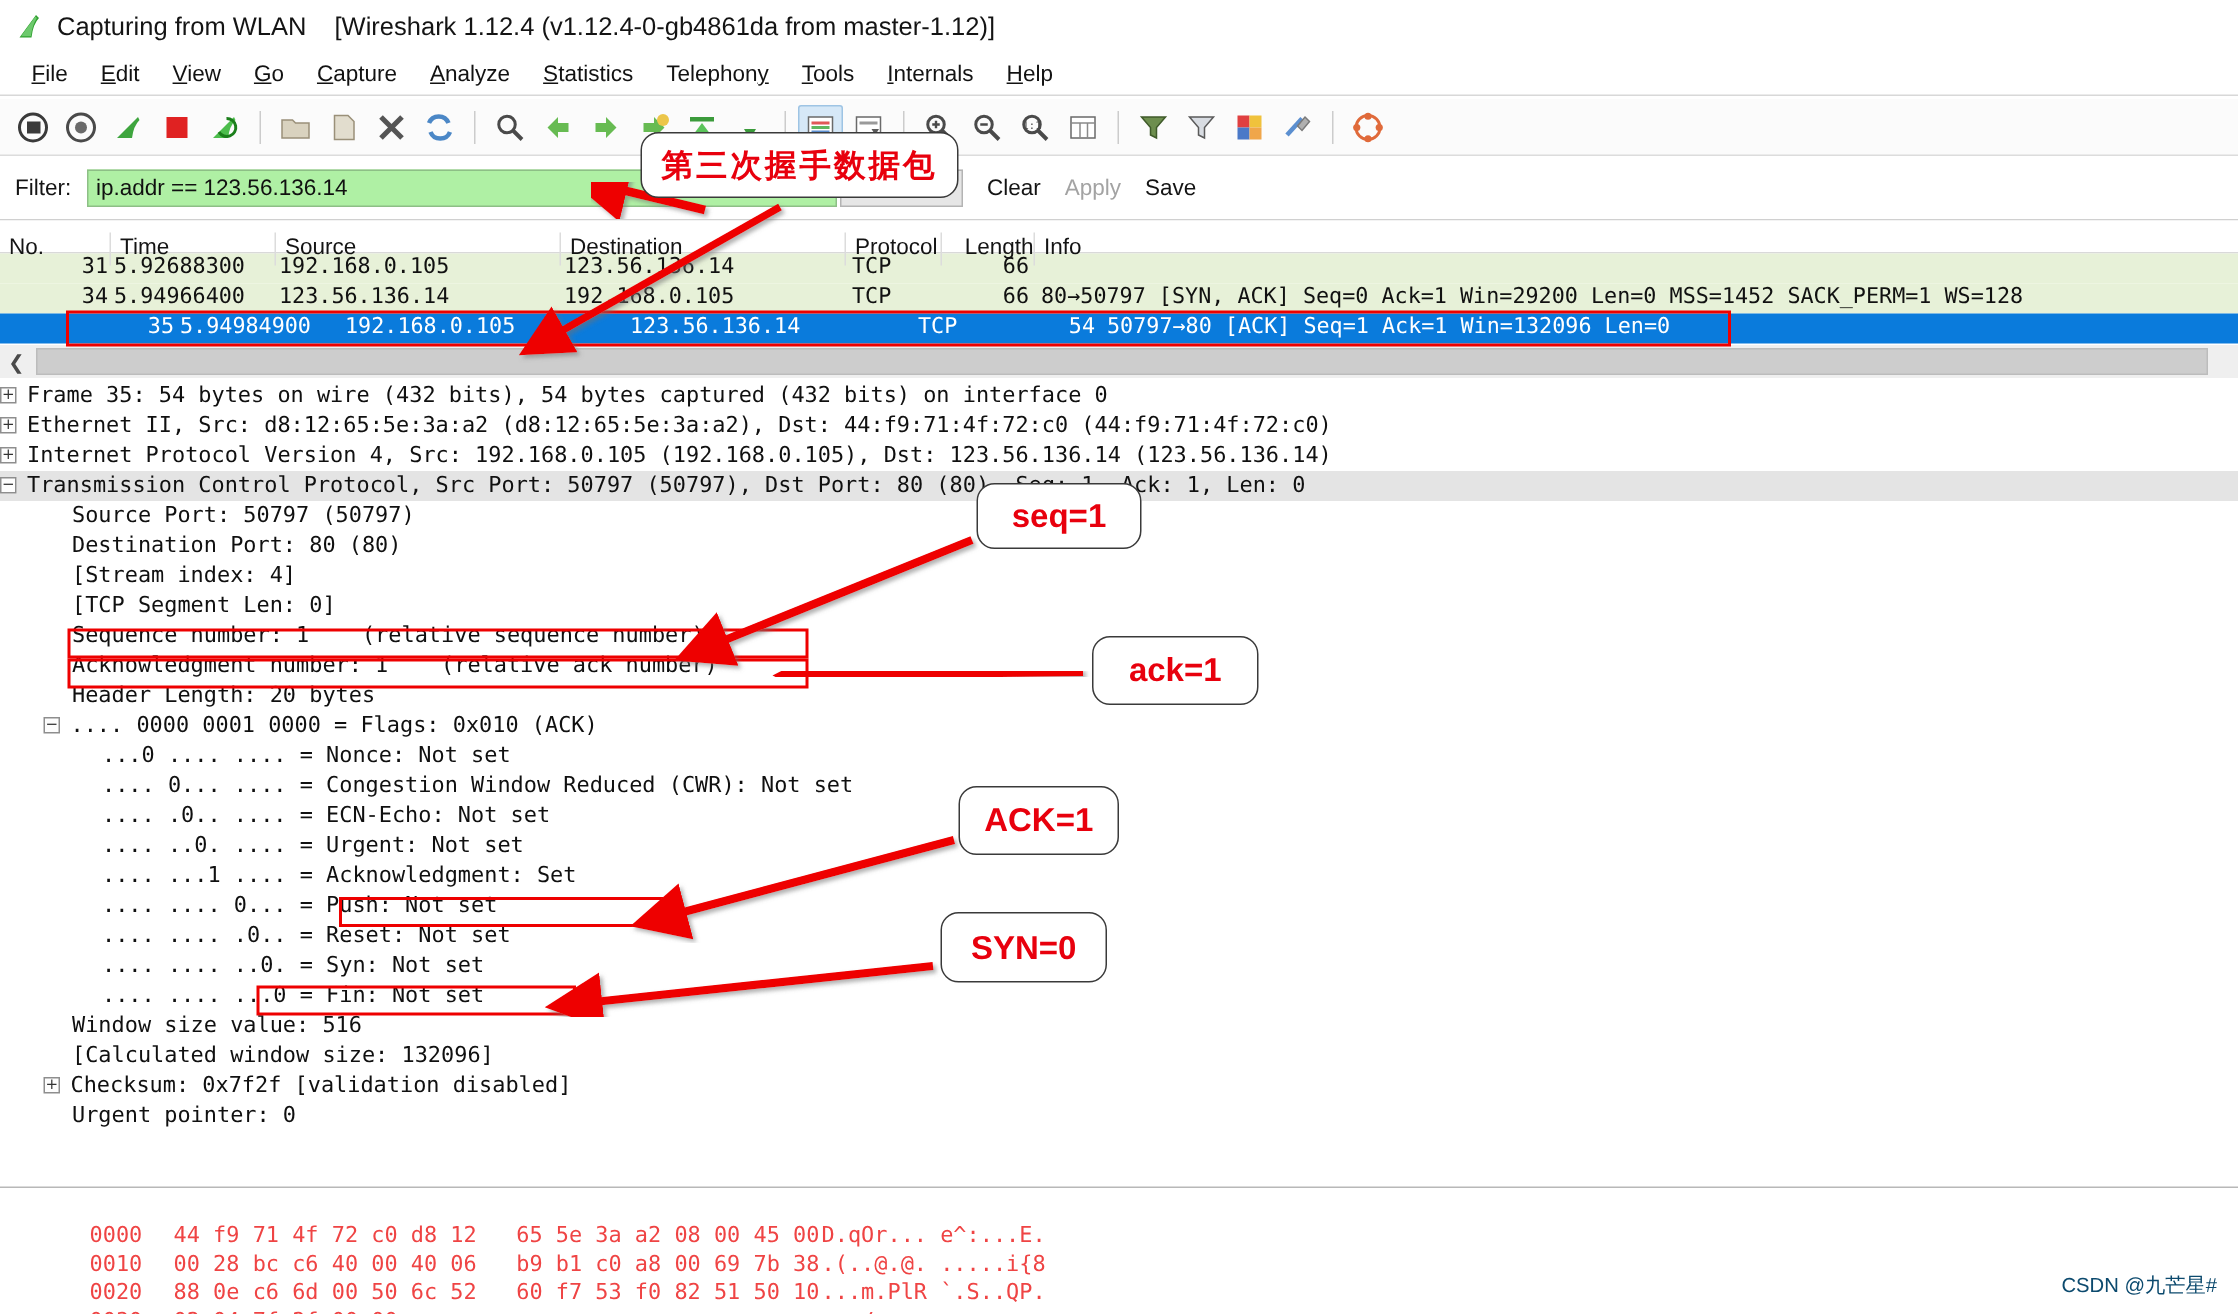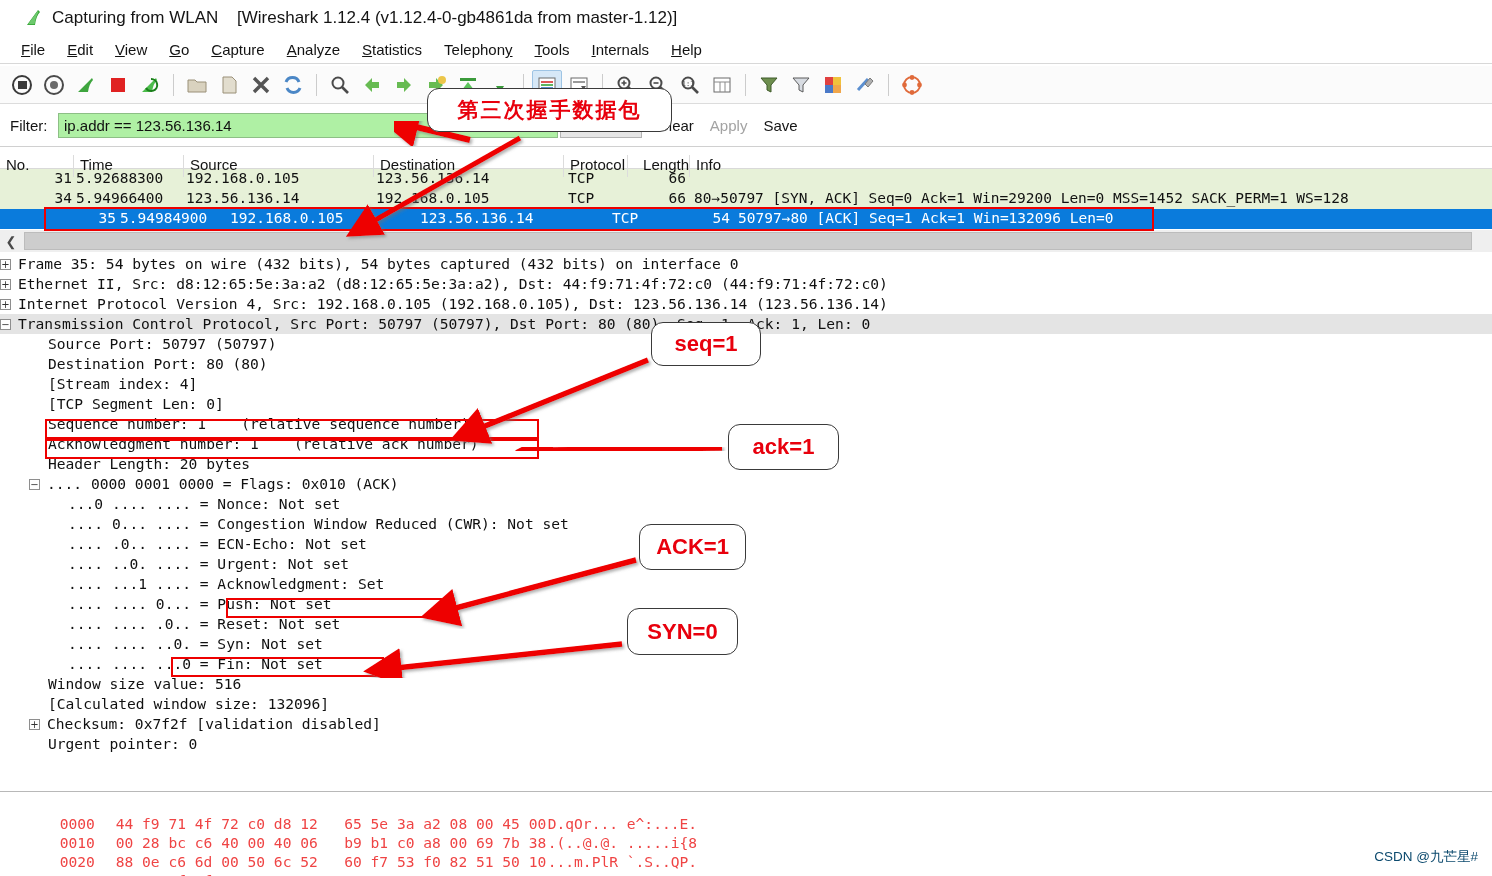--- a/index.html
+++ b/index.html
@@ -12,21 +12,21 @@
   }
   #app {
     position: relative;
     width: 1492px; height: 876px;
     background: #ffffff;
   }
 
   
   .titlebar {
     position: absolute; left: 0; top: 0; width: 1492px; height: 36px;
-    display: flex; align-items: center; padding-left: 24px;
+    display: flex; align-items: center; padding-left: 10px;
     background: #ffffff;
   }
   .title-logo {
     width: 20px; height: 20px; margin-right: 8px;
     position: relative; flex: 0 0 auto;
   }
   .title-logo svg { display:block; }
   .title-text {
     font-size: 17px; color: #141414; white-space: nowrap;
     font-family: "Liberation Sans", sans-serif;
@@ -533,21 +533,21 @@
 
     <line x1="648" y1="360" x2="480" y2="428" stroke="#ee0000" stroke-width="5.5" marker-end="url(#ah)" filter="url(#sh)"></line>
 
     <line x1="722" y1="448" x2="548" y2="450" stroke="#ee0000" stroke-width="5.5" marker-end="url(#ah)" filter="url(#sh)"></line>
 
     <line x1="636" y1="560" x2="452" y2="609" stroke="#ee0000" stroke-width="5.5" marker-end="url(#ah)" filter="url(#sh)"></line>
 
     <line x1="622" y1="644" x2="396" y2="668" stroke="#ee0000" stroke-width="5.5" marker-end="url(#ah)" filter="url(#sh)"></line>
   </svg>
 
-  <div class="anno-box anno-cn" style="left:427px; top:88px; width:245px; height:44px;">第三次握手数据包</div>
+  <div class="anno-box anno-cn" style="left:427px; top:88px; width:212px; height:44px;">第三次握手数据包</div>
 
   <div class="anno-box" style="left:651px; top:322px; width:110px; height:44px; font-size:22px;">seq=1</div>
 
   <div class="anno-box" style="left:728px; top:424px; width:111px; height:46px; font-size:22px;">ack=1</div>
 
   <div class="anno-box" style="left:639px; top:524px; width:107px; height:46px; font-size:22px;">ACK=1</div>
 
   <div class="anno-box" style="left:627px; top:608px; width:111px; height:47px; font-size:22px;">SYN=0</div>
 
   <div class="watermark">CSDN @九芒星#</div>

